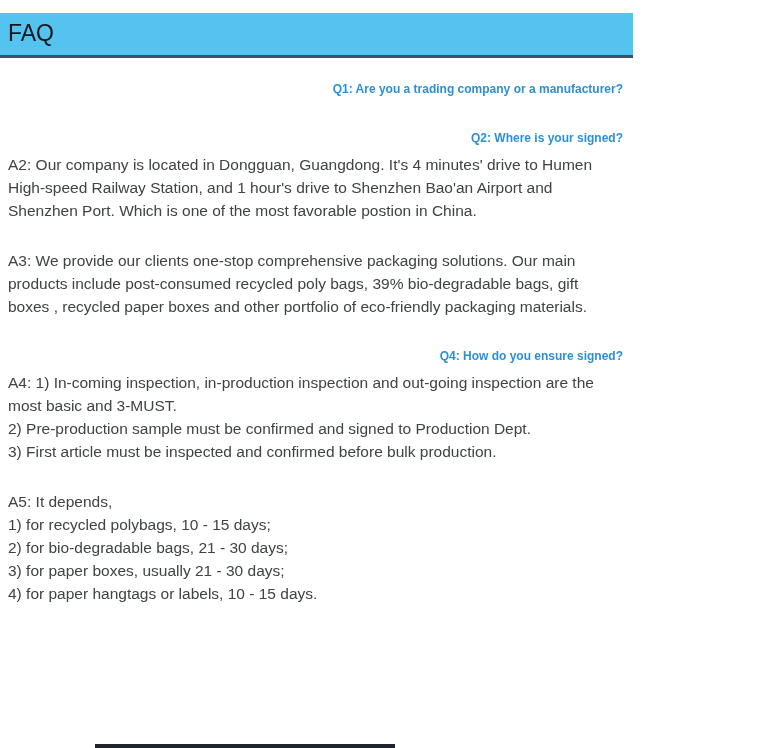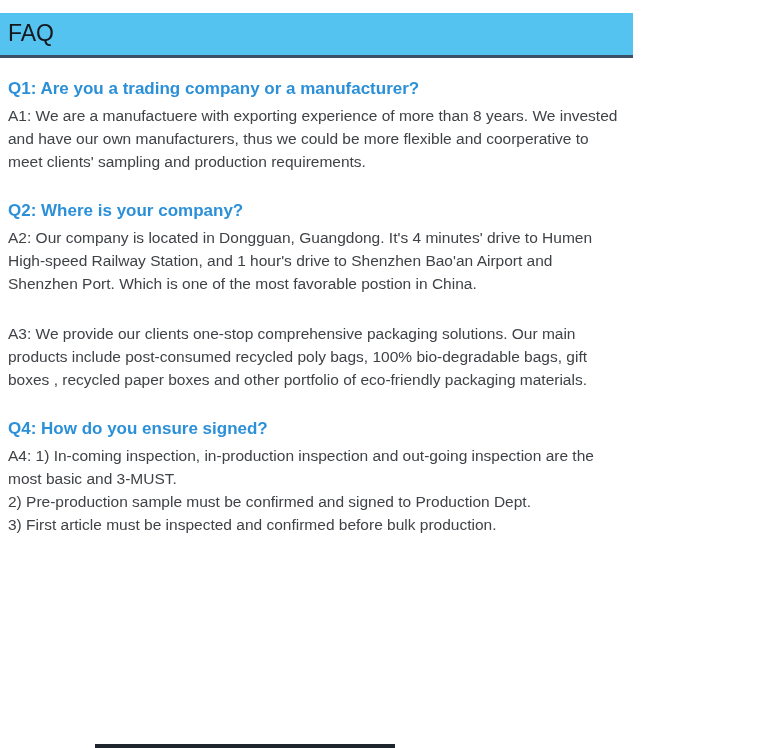--- a/index.html
+++ b/index.html
@@ -23,25 +23,26 @@
     line-height: 26px;
     font-weight: 400;
     color: var(--header-text, #14181D);
   }
   .faq-list {
     padding: 0 10px 0 8px;
   }
   .faq-item { margin-top: 27px; }
   .faq-item:first-child { margin-top: 20px; }
   .faq-question {
-    margin: 0 0 4px 0;
-    font-size: 17px;
+    margin: 0 0 4px 13px;
+    font-size: 12px;
     line-height: 22px;
     font-weight: 700;
     color: var(--question-color, #2B90D8);
+    text-align: right;
   }
   .faq-answer {
     margin: 0;
     font-size: 15.5px;
     line-height: 23px;
     color: var(--answer-color, #3F4246);
     white-space: pre-line;
   }
   .bottom-partial-bar {
     position: absolute;
@@ -57,38 +58,42 @@
 
 <div class="page" style="--page-bg: #FFFFFF; --header-bg: #55C3F0; --header-border: #3D5066; --header-text: #14181D; --question-color: #2B90D8; --answer-color: #3F4246; --bottom-bar-color: #1E252D;">
 
   <div class="faq-header">
     <h1 class="title">FAQ</h1>
   </div>
 
   <div class="faq-list">
     <section class="faq-item">
       <h2 class="faq-question">Q1: Are you a trading company or a manufacturer?</h2>
-      <p class="faq-answer">A1: We are a manufactuere with exporting experience of more than 8 years. We invested and have our own manufacturers, thus we could be more flexible and coorperative to meet clients' sampling and production requirements.</p>
     </section>
 
     <section class="faq-item">
-      <h2 class="faq-question">Q2: Where is your company?</h2>
+      <h2 class="faq-question">Q2: Where is your signed?</h2>
       <p class="faq-answer">A2: Our company is located in Dongguan, Guangdong. It's 4 minutes' drive to Humen High-speed Railway Station, and 1 hour's drive to Shenzhen Bao'an Airport and Shenzhen Port. Which is one of the most favorable postion in China.</p>
     </section>
 
     <section class="faq-item">
-      <p class="faq-answer">A3: We provide our clients one-stop comprehensive packaging solutions. Our main products include post-consumed recycled poly bags, 100% bio-degradable bags, gift boxes , recycled paper boxes and other portfolio of eco-friendly packaging materials.</p>
+      <p class="faq-answer">A3: We provide our clients one-stop comprehensive packaging solutions. Our main products include post-consumed recycled poly bags, 39% bio-degradable bags, gift boxes , recycled paper boxes and other portfolio of eco-friendly packaging materials.</p>
     </section>
 
     <section class="faq-item">
       <h2 class="faq-question">Q4: How do you ensure signed?</h2>
       <p class="faq-answer">A4: 1) In-coming inspection, in-production inspection and out-going inspection are the most basic and 3-MUST.
 2) Pre-production sample must be confirmed and signed to Production Dept.
 3) First article must be inspected and confirmed before bulk production.</p>
     </section>
 
     <section class="faq-item">
+      <p class="faq-answer">A5: It depends,
+1) for recycled polybags, 10 - 15 days;
+2) for bio-degradable bags, 21 - 30 days;
+3) for paper boxes, usually 21 - 30 days;
+4) for paper hangtags or labels, 10 - 15 days.</p>
     </section>
   </div>
 
   <div class="bottom-partial-bar"></div>
 
 </div>
 
 </body></html>

